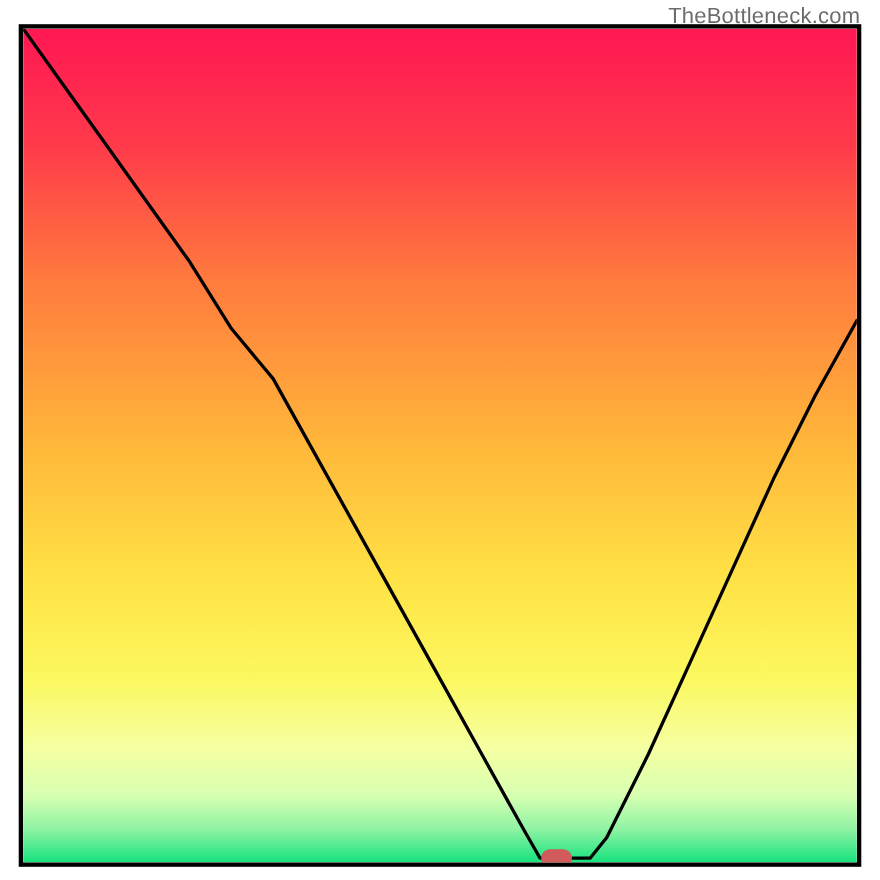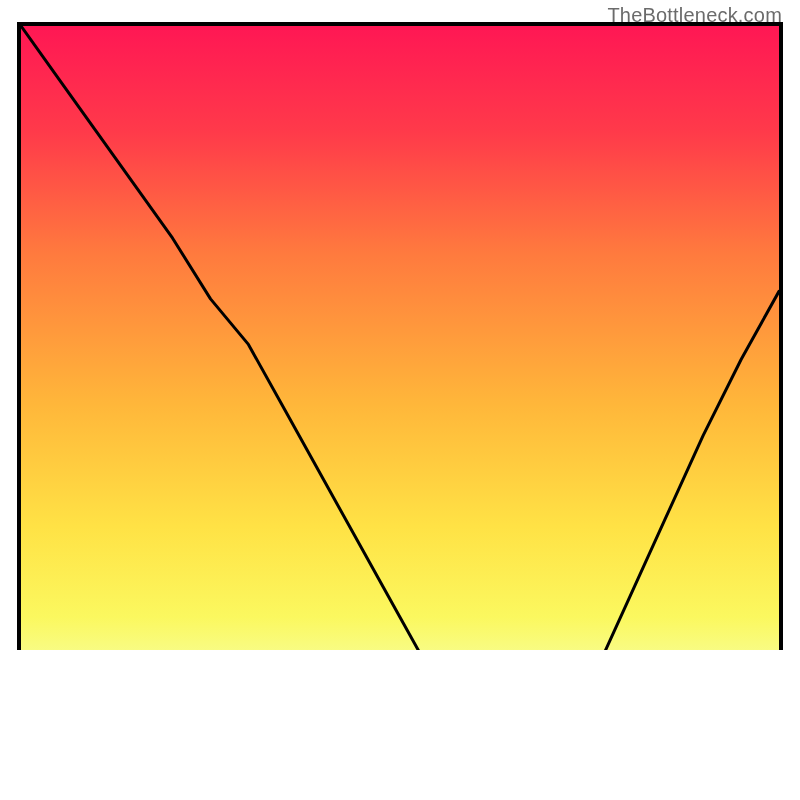--- a/index.html
+++ b/index.html
@@ -4,21 +4,21 @@
 <style>
   body {
     margin: 0;
     padding: 0;
     background: #ffffff;
     font-family: Arial, Helvetica, sans-serif;
   }
   .chart-container {
     position: relative;
     width: 800px;
-    height: 650px;
+    height: 800px;
     background: #ffffff;
   }
   .watermark {
     position: absolute;
     top: 4px;
     right: 18px;
     font-size: 20px;
     color: #6b6b6b;
     font-weight: 500;
     letter-spacing: 0.2px;

